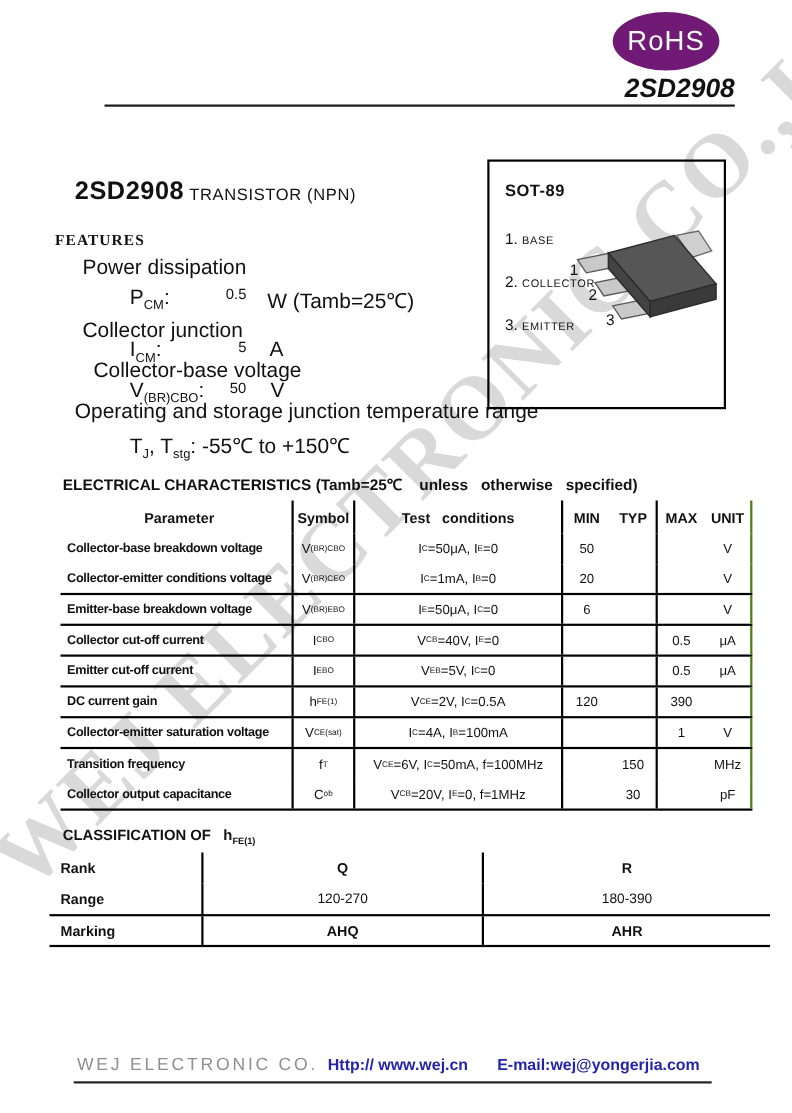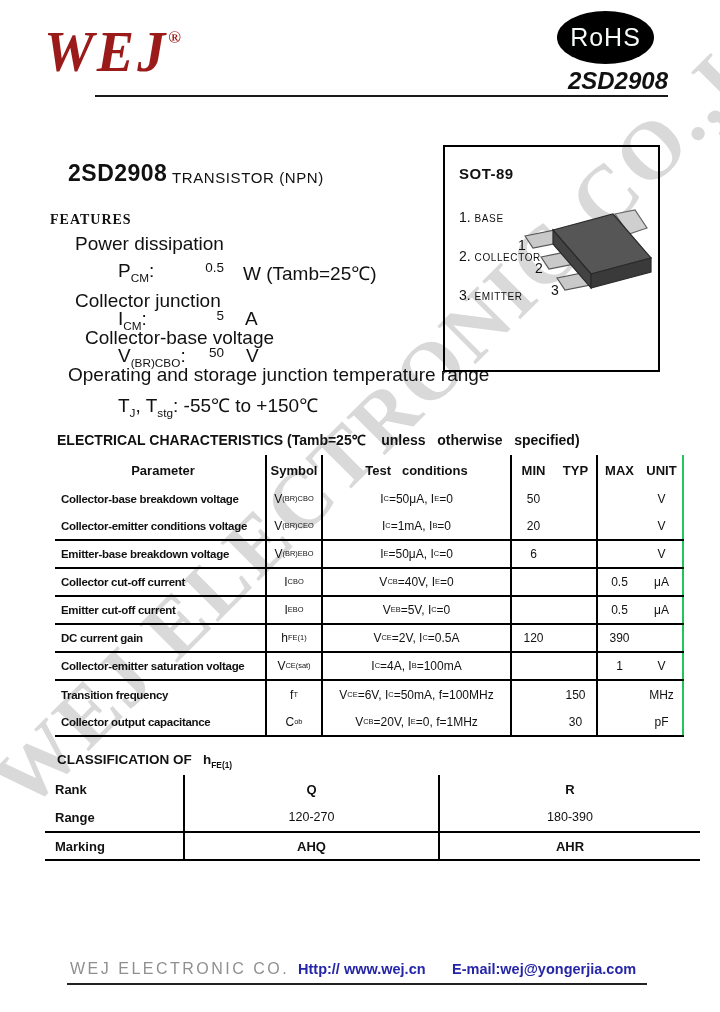--- a/index.html
+++ b/index.html
@@ -13,21 +13,21 @@
     font-family:"Liberation Serif",serif;font-weight:bold;font-size:82px;letter-spacing:3px;
     color:#d9d9d9;white-space:nowrap;transform:rotate(-45deg);transform-origin:0 0;}
 
   .z{z-index:1;}
 
   
   .logo{left:44px;top:24px;font-family:"Liberation Serif",serif;font-style:italic;font-weight:bold;
         font-size:56px;color:#9b1b1b;letter-spacing:3px;line-height:1;}
   .logo .reg{font-size:17px;vertical-align:28px;letter-spacing:0;}
   .header-rule{left:95px;top:95px;width:573px;height:2px;background:#1a1a1a;}
-  .rohs{left:557px;top:11px;width:97px;height:53px;border-radius:50%;background:#000000;
+  .rohs{left:557px;top:11px;width:97px;height:53px;border-radius:50%;background:#701a75;
         display:flex;align-items:center;justify-content:center;font-size:25px;color:#f5fbf7;
         letter-spacing:1px;}
   .hdr-part{right:52px;top:67px;font-size:24px;font-weight:bold;font-style:italic;}
 
   
   .sec-part{left:68px;top:160px;font-size:23px;font-weight:bold;letter-spacing:0.5px;}
   .sec-type{left:172px;top:169px;font-size:15px;letter-spacing:0.6px;}
 
   
   .features-h{left:50px;top:212px;font-family:"Liberation Serif",serif;font-weight:bold;
@@ -51,21 +51,21 @@
   .hb{border-bottom:2px solid #000;}
   .c{display:flex;align-items:center;justify-content:center;font-size:12px;box-sizing:border-box;}
   .cp{width:212px;justify-content:flex-start;padding-left:6px;font-weight:bold;font-size:11.5px;
       letter-spacing:-0.3px;border-right:2px solid #000;}
   .thead .cp{justify-content:center;letter-spacing:0;}
   .cs{width:56px;border-right:2px solid #000;}
   .ct{width:189px;border-right:2px solid #000;white-space:pre;}
   .cm{width:43px;}
   .cy{width:43px;border-right:2px solid #000;}
   .cx{width:43px;}
-  .cu{width:43px;border-right:2px solid #22c55e;}
+  .cu{width:43px;border-right:2px solid #4d7c0f;}
 
   
   .cls-h{left:57px;top:752px;font-size:13.5px;font-weight:bold;white-space:pre;}
   .ctable{left:45px;top:775px;width:655px;}
   .cls-row{display:flex;height:28px;box-sizing:border-box;}
   .cls-mark{border-top:2px solid #000;border-bottom:2px solid #000;height:30px;}
   .cc{display:flex;align-items:center;font-size:13px;font-weight:bold;box-sizing:border-box;}
   .cc1{width:140px;padding-left:10px;border-right:2px solid #000;}
   .cc2{width:255px;justify-content:center;border-right:2px solid #000;}
   .cc3{width:260px;justify-content:center;}
@@ -77,21 +77,20 @@
   .foot-mail{left:452px;top:961px;font-size:14.5px;font-weight:bold;color:#2525a8;}
   .foot-rule{left:67px;top:983px;width:580px;height:2px;background:#222;}
 </style>
 </head>
 <body>
 
 <div class="page">
 
   <div class="watermark">WEJ ELECTRONIC CO.,LTD</div>
 
-  <div class="abs z logo"><span>WEJ</span><span class="reg">®</span></div>
   <div class="abs z rohs">
       <span>RoHS</span>
     </div>
   <div class="abs z hdr-part">2SD2908</div>
   <div class="abs z header-rule"></div>
 
   <div class="abs z sec-part">2SD2908</div>
   <div class="abs z sec-type">TRANSISTOR (NPN)</div>
 
   <div class="abs z features-h">FEATURES</div>

